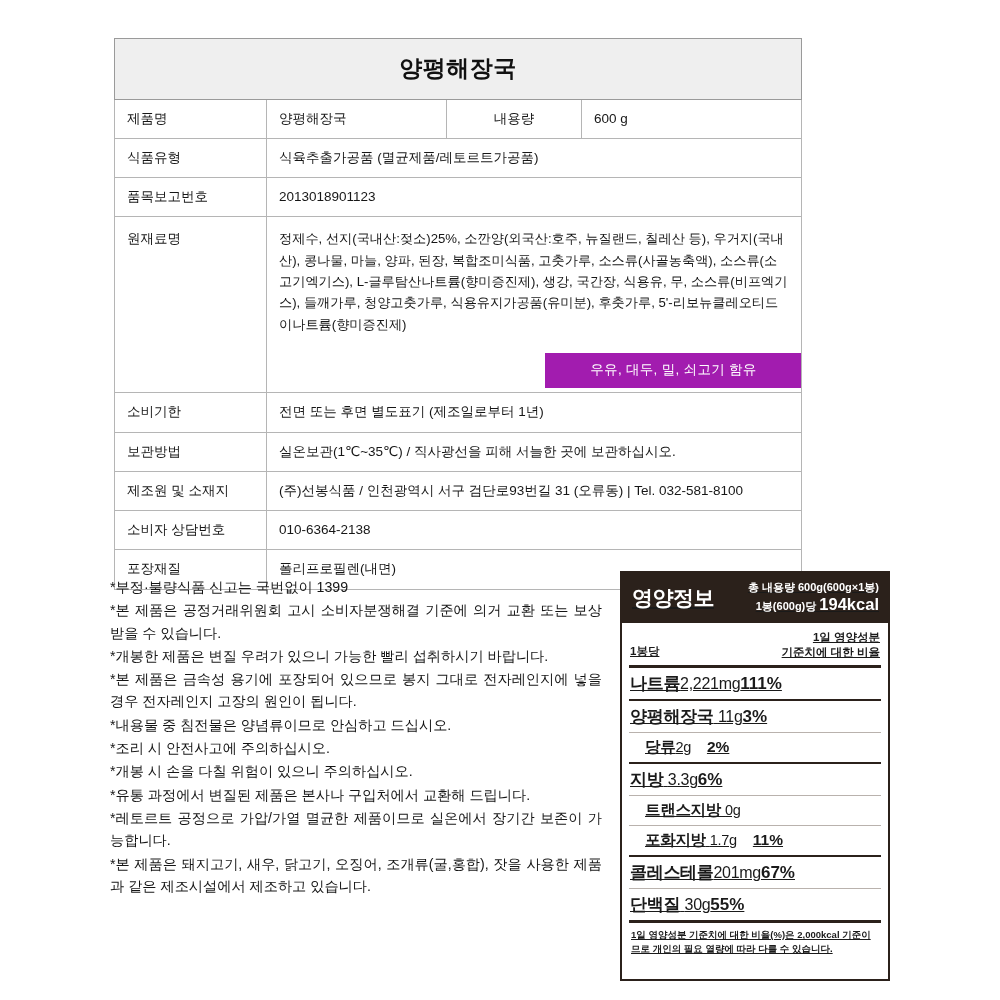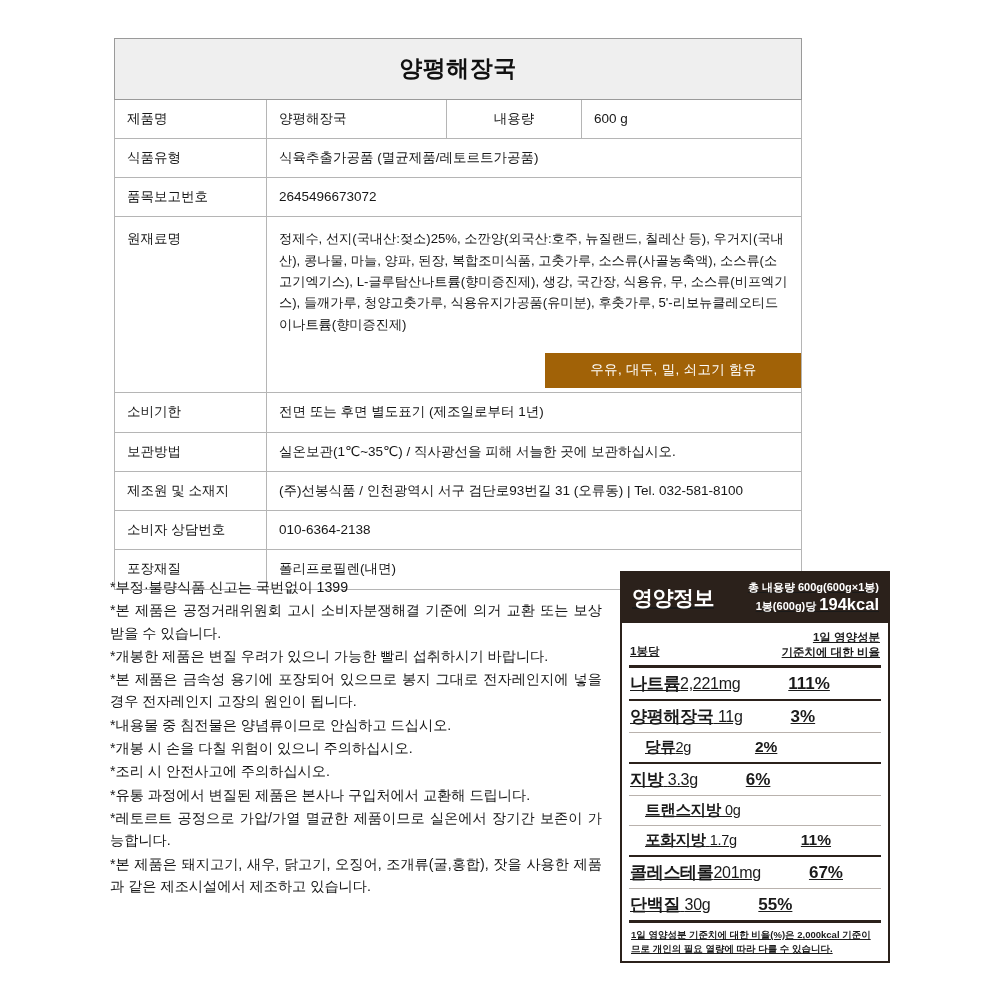--- a/index.html
+++ b/index.html
@@ -52,21 +52,21 @@
   td.value-cell { color: #161616; }
   td.qty-label-cell { width: 135px; text-align: center; }
   td.qty-value-cell { width: 220px; padding-left: 16px; }
 
   .ing-cell { padding: 11px 12px 4px 12px !important; }
   .ing-text { font-size: 13.2px; line-height: 1.62; color: #161616; }
   .allergen-wrap {
     margin-top: 18px;
     margin-left: 266px;
     margin-right: -13px;
-    background: #a16207;
+    background: #a21caf;
     color: #ffffff;
     text-align: center;
     font-size: 13.5px;
     padding: 7px 4px 8px;
     letter-spacing: 0.3px;
   }
 
   
   #notes {
     position: absolute;
@@ -121,31 +121,31 @@
   .nut-row {
     display: flex;
     align-items: baseline;
     padding: 4px 1px 4px;
     border-bottom: 1px solid #b9b2ad;
   }
   .nut-row.thick { border-bottom: 2px solid #2b211b; }
   .nut-row.last { border-bottom: 3px solid #2b211b; }
   .nut-row .nm { font-size: 17px; font-weight: bold; letter-spacing:-0.3px; }
   .nut-row .nm .amt { font-weight: normal; font-size: 16px; }
-  .nut-row .pct { font-size: 17px; font-weight: bold; margin-left: 48px; }
+  .nut-row .pct { font-size: 17px; font-weight: bold; }
   .nut-row.indent { padding-left: 16px; gap: 16px; }
   .nut-row.indent .nm { font-size: 15.5px; }
   .nut-row.indent .nm .amt { font-size: 14.5px; }
   .nut-row.indent .pct { font-size: 15.5px; }
 
   #nut-foot {
     font-size: 9.5px;
     line-height: 1.42;
     font-weight: bold;
-    padding: 5px 2px 6px;
+    padding: 5px 2px 24px;
     color: #1c1c1c;
   }
 </style>
 </head>
 <body>
 
 <div id="page">
 
   <table id="info-table">
     <colgroup>
@@ -168,21 +168,21 @@
         <td class="value-cell qty-value-cell">600 g</td>
       </tr>
 
       <tr>
         <td class="label-cell">식품유형</td>
         <td class="value-cell" colspan="3">식육추출가공품 (멸균제품/레토르트가공품)</td>
       </tr>
 
       <tr>
         <td class="label-cell">품목보고번호</td>
-        <td class="value-cell" colspan="3">2645496673072</td>
+        <td class="value-cell" colspan="3">2013018901123</td>
       </tr>
 
       <tr>
         <td class="label-cell" style="vertical-align:top; padding-top:12px;margin-left:11px;">원재료명</td>
         <td class="ing-cell" colspan="3" style="vertical-align:top;">
           <div class="ing-text">정제수, 선지(국내산:젖소)25%, 소깐양(외국산:호주, 뉴질랜드, 칠레산 등), 우거지(국내산), 콩나물, 마늘, 양파, 된장, 복합조미식품, 고춧가루, 소스류(사골농축액), 소스류(소고기엑기스), L-글루탐산나트륨(향미증진제), 생강, 국간장, 식용유, 무, 소스류(비프엑기스), 들깨가루, 청양고춧가루, 식용유지가공품(유미분), 후춧가루, 5'-리보뉴클레오티드이나트륨(향미증진제)</div>
           <div class="allergen-wrap">우유, 대두, 밀, 쇠고기 함유</div>
         </td>
       </tr>
 
@@ -212,22 +212,22 @@
       </tr>
     </tbody>
   </table>
 
   <div id="notes">
     <p>*부정·불량식품 신고는 국번없이 1399</p>
     <p class="justify">*본 제품은 공정거래위원회 고시 소비자분쟁해결 기준에 의거 교환 또는 보상받을 수 있습니다.</p>
     <p>*개봉한 제품은 변질 우려가 있으니 가능한 빨리 섭취하시기 바랍니다.</p>
     <p class="justify">*본 제품은 금속성 용기에 포장되어 있으므로 봉지 그대로 전자레인지에 넣을 경우 전자레인지 고장의 원인이 됩니다.</p>
     <p>*내용물 중 침전물은 양념류이므로 안심하고 드십시오.</p>
+    <p>*조리 시 안전사고에 주의하십시오.</p>
     <p>*개봉 시 손을 다칠 위험이 있으니 주의하십시오.</p>
-    <p>*조리 시 안전사고에 주의하십시오.</p>
     <p>*유통 과정에서 변질된 제품은 본사나 구입처에서 교환해 드립니다.</p>
     <p class="justify">*레토르트 공정으로 가압/가열 멸균한 제품이므로 실온에서 장기간 보존이 가능합니다.</p>
     <p class="justify">*본 제품은 돼지고기, 새우, 닭고기, 오징어, 조개류(굴,홍합), 잣을 사용한 제품과 같은 제조시설에서 제조하고 있습니다.</p>
   </div>
 
   <div id="nutrition">
 
     <div id="nut-header">
       <div id="nut-title">영양정보</div>
       <div id="nut-amounts">

